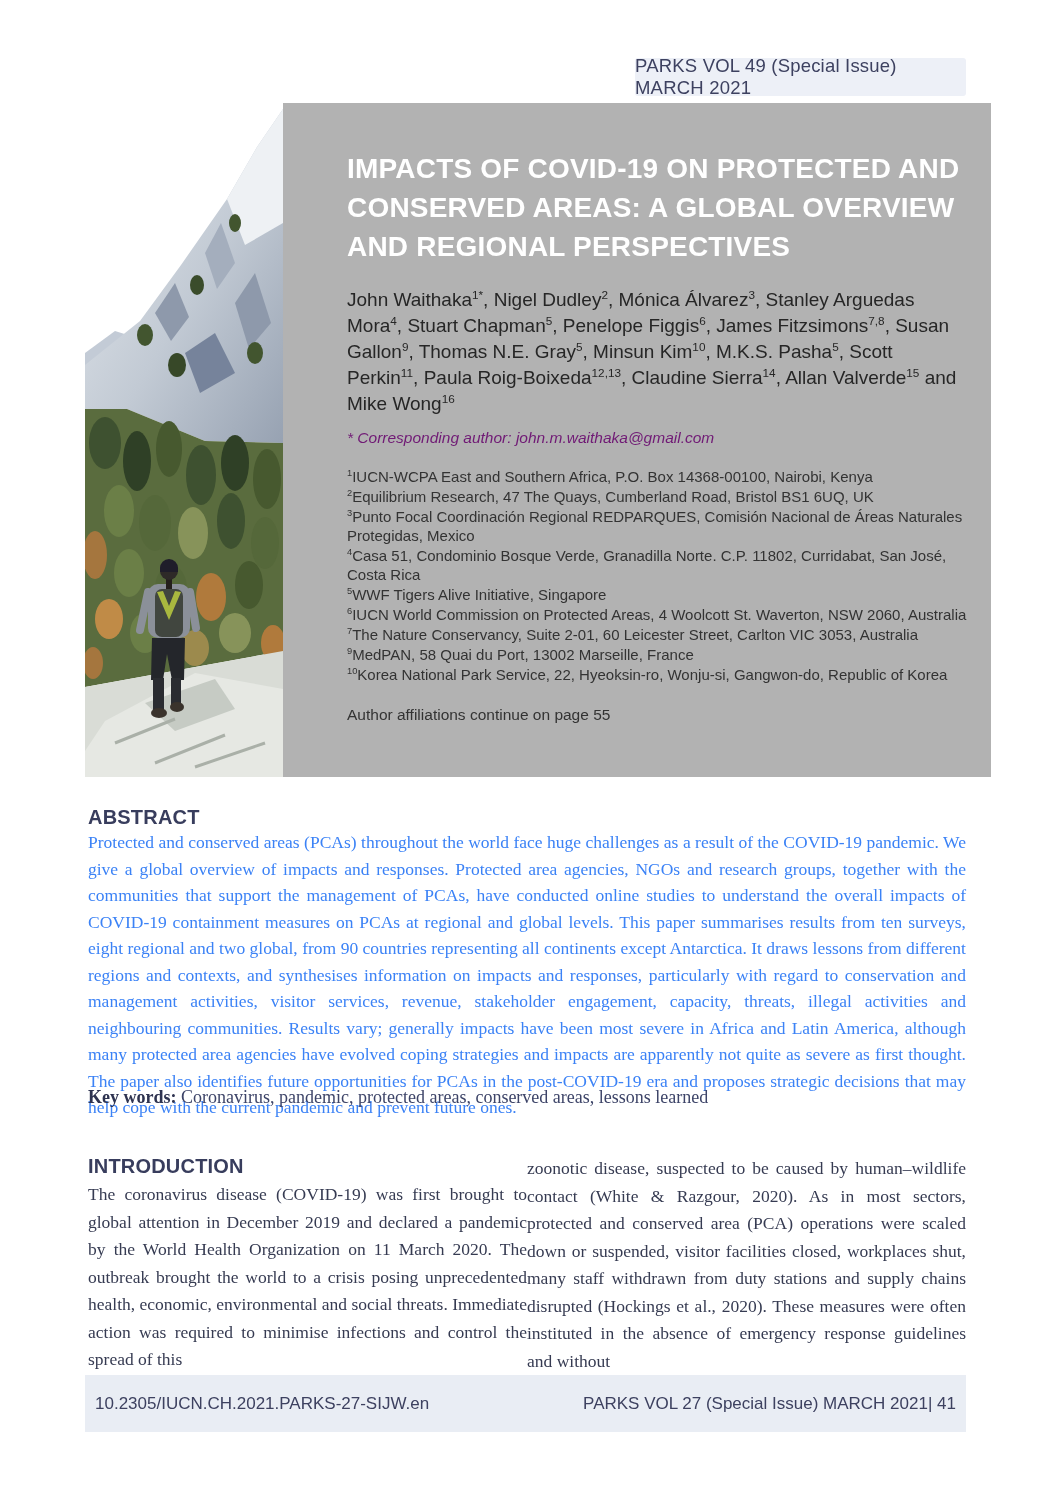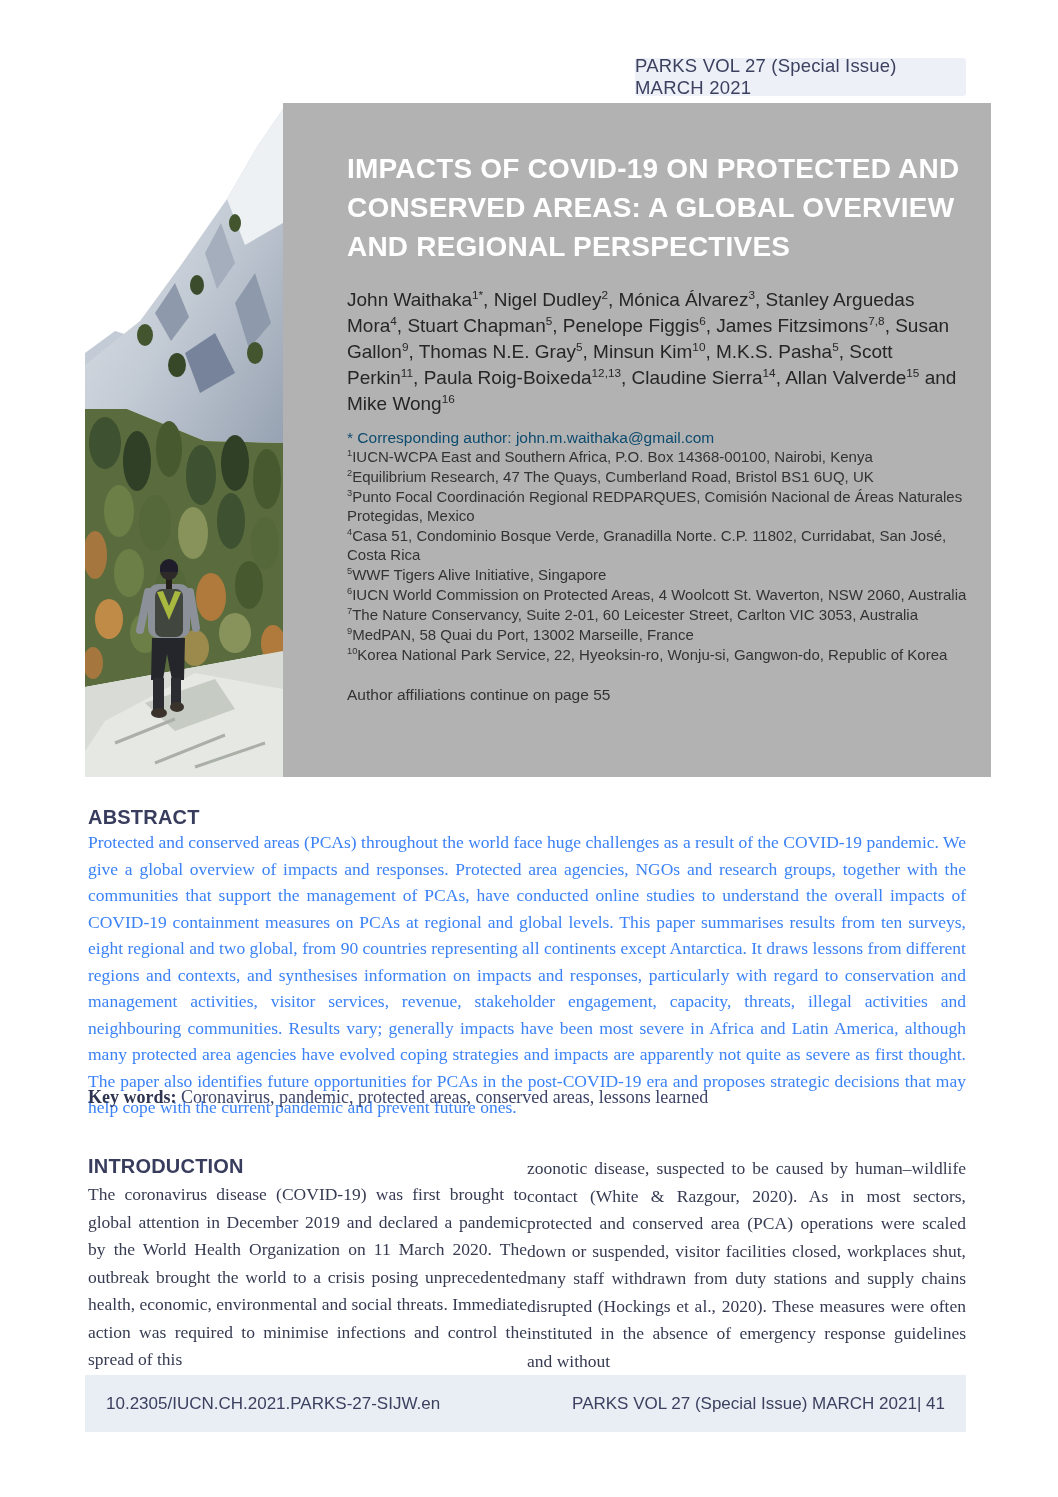--- a/index.html
+++ b/index.html
@@ -14,22 +14,22 @@
     display:flex;align-items:center;justify-content:center;
     color:#3d4160;font-size:18.5px;letter-spacing:.2px;
   }
   
   .hero{position:absolute;left:85px;top:103px;width:881px;height:674px;display:flex;}
   .hero-photo{width:198px;height:674px;flex:none;display:block;}
   .hero-gray{flex:1;background:#b2b2b2;box-sizing:border-box;padding:46px 20px 0 64px;}
   .title{color:#ffffff;font-weight:bold;font-size:28px;line-height:39px;letter-spacing:.2px;}
   .authors{margin-top:21px;width:616px;color:#262626;font-size:19px;line-height:26px;}
   .authors sup{font-size:62%;line-height:0;}
-  .corresponding{margin-top:12px;color:#0c4a6e;font-size:15.5px;}
-  .affils{margin-top:0;width:624px;color:#333333;font-size:15px;line-height:19px;}
+  .corresponding{margin-top:12px;color:#701a75;font-size:15.5px;font-style:italic;}
+  .affils{margin-top:20px;width:624px;color:#333333;font-size:15px;line-height:19px;}
   .affil{margin-bottom:1px;}
   .affil sup{font-size:62%;line-height:0;}
   .continuation{margin-top:22px;color:#333333;font-size:15.5px;}
   
   .abstract{position:absolute;left:88px;top:806px;width:878px;}
   .section-heading{color:#383d5d;font-size:20px;font-weight:bold;letter-spacing:.2px;}
   .abstract-body{
     margin-top:0;font-family:"Liberation Serif",serif;font-size:17.5px;
     line-height:26.5px;color:#3b82f6;text-align:justify;
   }
@@ -46,28 +46,28 @@
   }
   .intro-col p{
     margin:3px 0 0 0;font-family:"Liberation Serif",serif;font-size:17.5px;
     line-height:27.5px;color:#363b52;text-align:justify;
   }
   .intro-col .first{margin-top:0;}
   
   .footer{
     position:absolute;left:85px;top:1375px;width:881px;height:57px;
     background:#e9edf4;display:flex;align-items:center;justify-content:space-between;
-    box-sizing:border-box;padding:0 21px;color:#3d4160;font-size:17px;
+    box-sizing:border-box;padding:0 10px;color:#3d4160;font-size:17px;
   }
 </style>
 </head>
 <body>
 
 <div class="badge">
-  <span>PARKS VOL 27 (Special Issue) MARCH 2021</span>
+  <span>PARKS VOL 49 (Special Issue) MARCH 2021</span>
 </div>
 
 <div class="hero">
 
   <svg class="hero-photo" viewBox="0 0 198 674" preserveAspectRatio="none" xmlns="http://www.w3.org/2000/svg">
     <rect width="198" height="674" fill="#ffffff"></rect>
 
     <polygon points="0,250 30,228 62,238 40,262 0,270" fill="#c3cbd6"></polygon>
 
     <defs>

